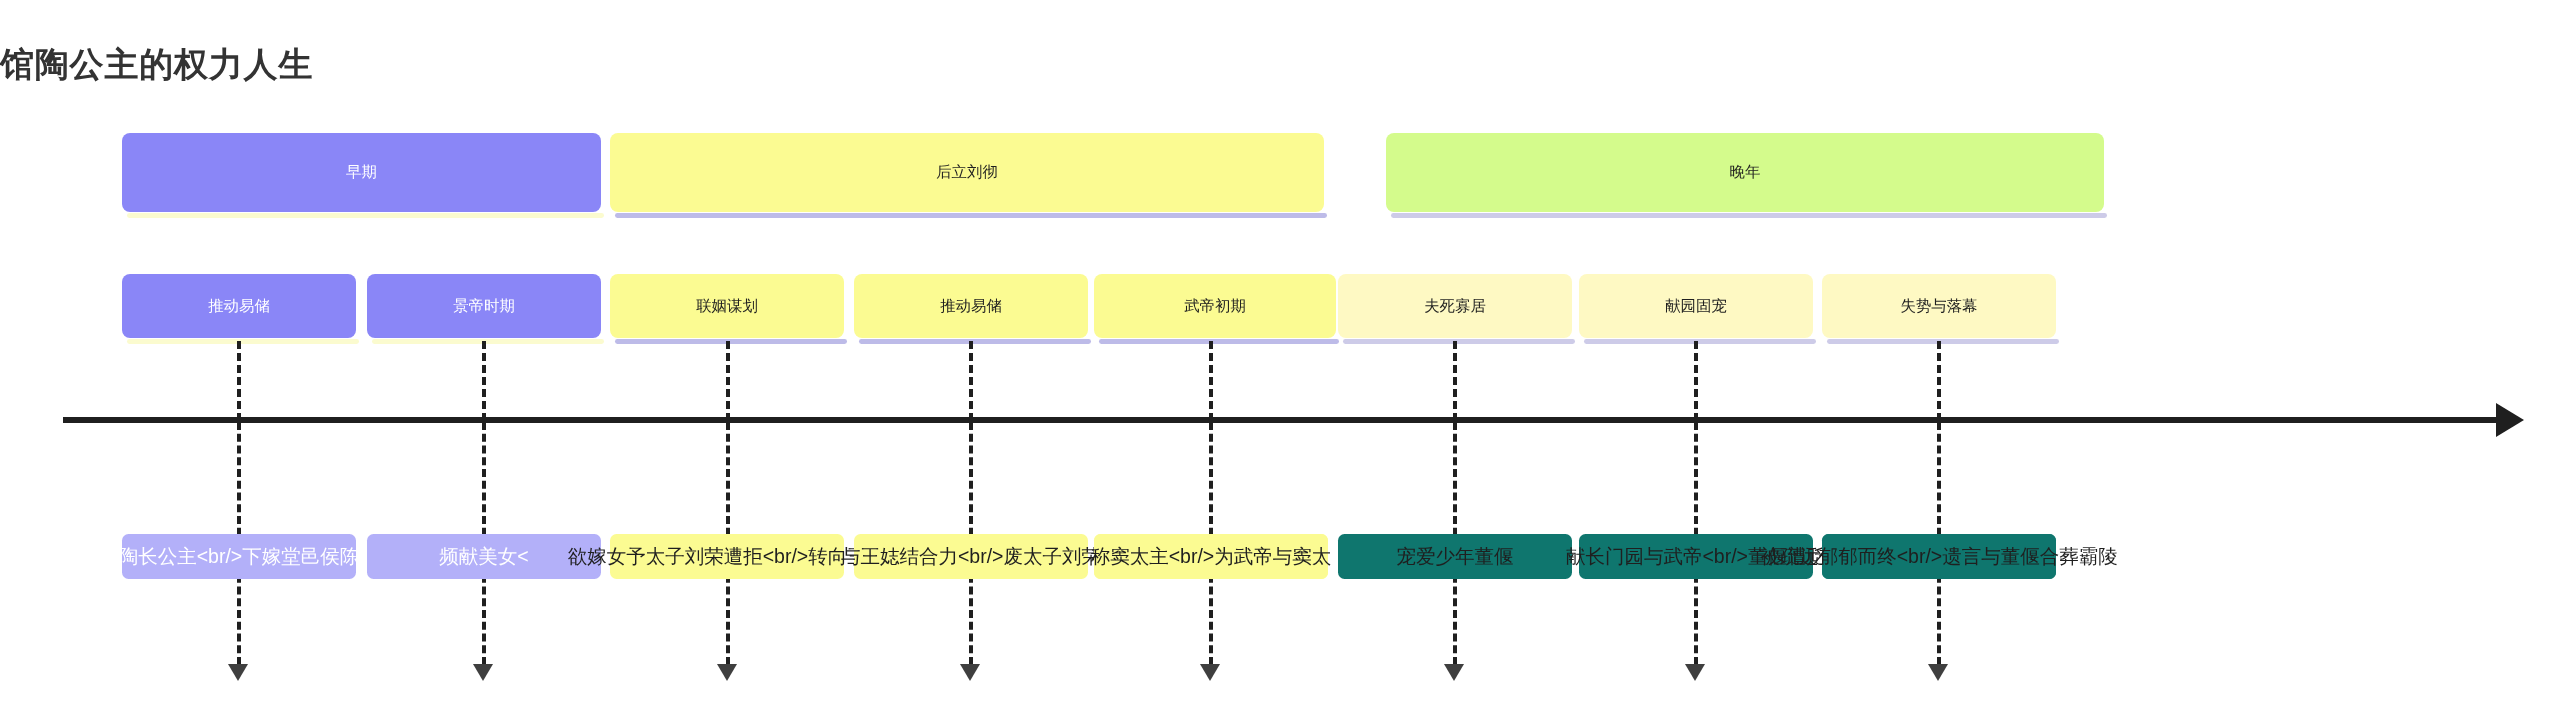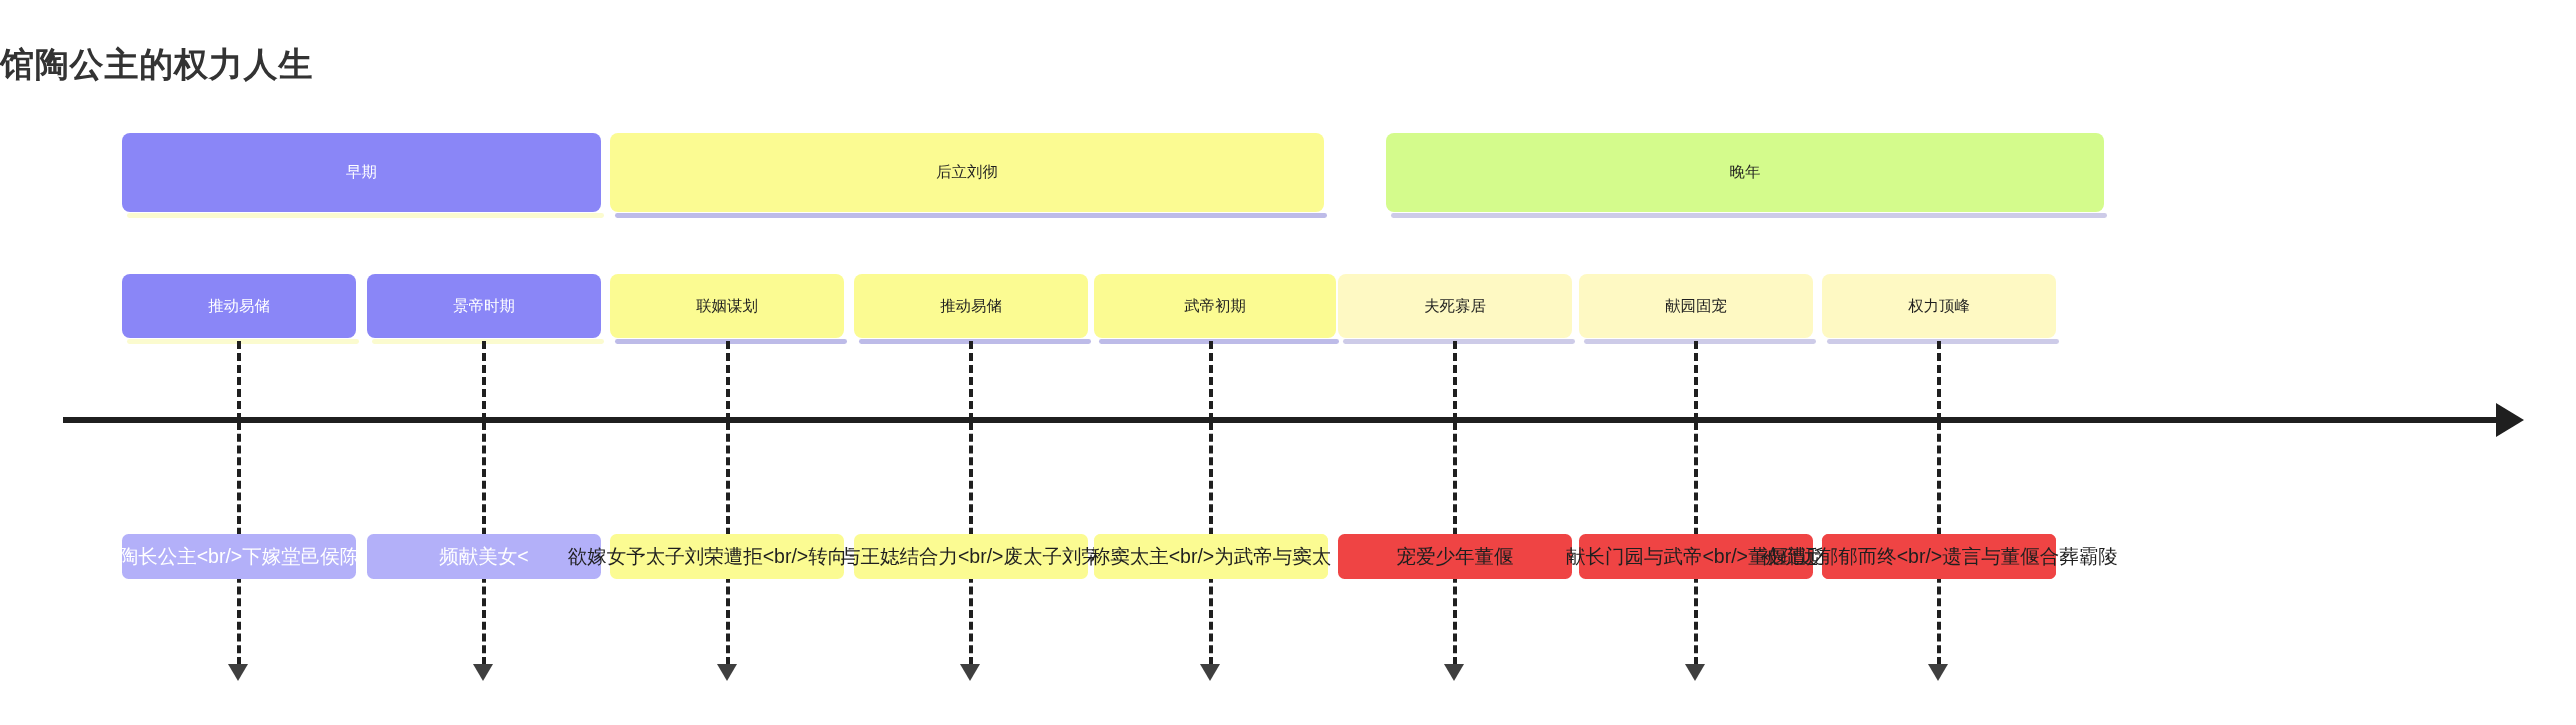--- a/index.html
+++ b/index.html
@@ -72,21 +72,21 @@
   
   .event-box {
     height: 45px;
     font-size: 19.5px;
     white-space: nowrap;
     overflow: visible;
     border-radius: 6.5px;
   }
   .event-box.purple { background: #b3b0f9; color: #ffffff; }
   .event-box.yellow { background: #fbfb92; color: #1f1f1f; }
-  .event-box.green  { background: #ef4444; color: #1f1f1f; }
+  .event-box.green  { background: #0f766e; color: #1f1f1f; }
   .event-label {
     position: absolute;
     left: 50%;
     transform: translateX(-50%);
     white-space: nowrap;
   }
 
   
   #axis-line {
     position: absolute;
@@ -167,21 +167,21 @@
       </div>
       <div class="tl-box period-box green" style="left: 1338px; top: 274px; width: 234px;">
         <span>夫死寡居</span>
         <div class="shadow-strip" style="background: rgb(205, 203, 232);"></div>
       </div>
       <div class="tl-box period-box green" style="left: 1579px; top: 274px; width: 234px;">
         <span>献园固宠</span>
         <div class="shadow-strip" style="background: rgb(205, 203, 232);"></div>
       </div>
       <div class="tl-box period-box green" style="left: 1822px; top: 274px; width: 234px;">
-        <span>权力顶峰</span>
+        <span>失势与落幕</span>
         <div class="shadow-strip" style="background: rgb(205, 203, 232);"></div>
       </div>
     </div>
 
   <div id="axis-line"></div>
   <div id="axis-arrow"></div>
 
   <div id="ticks-layer">
       <div class="tick-dash" style="left: 237px; top: 341px; height: 80px;"></div>
       <div class="tick-dash" style="left: 237px; top: 422px; height: 243px;"></div>

